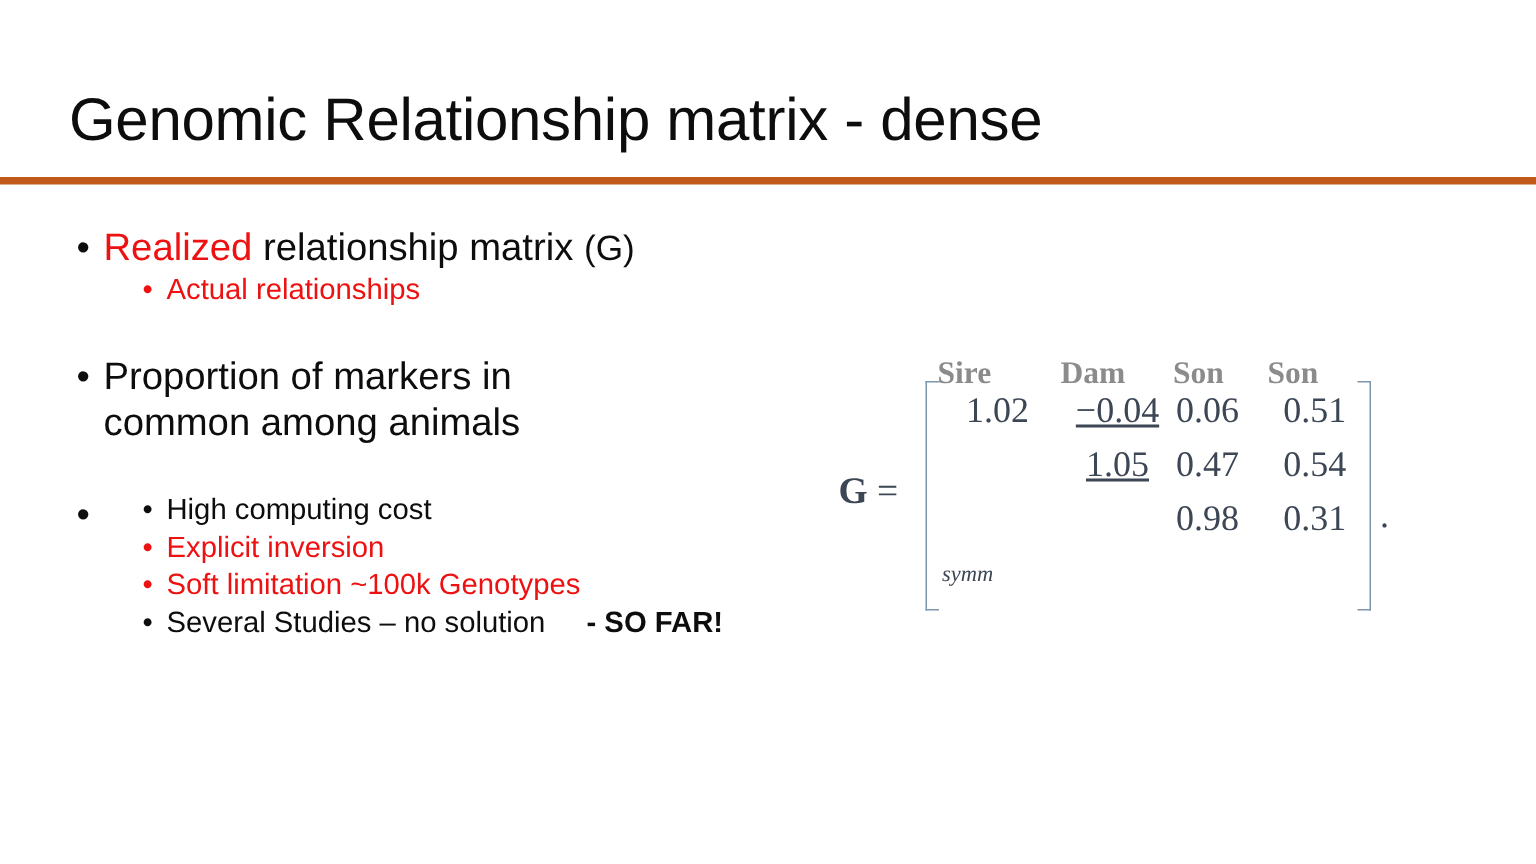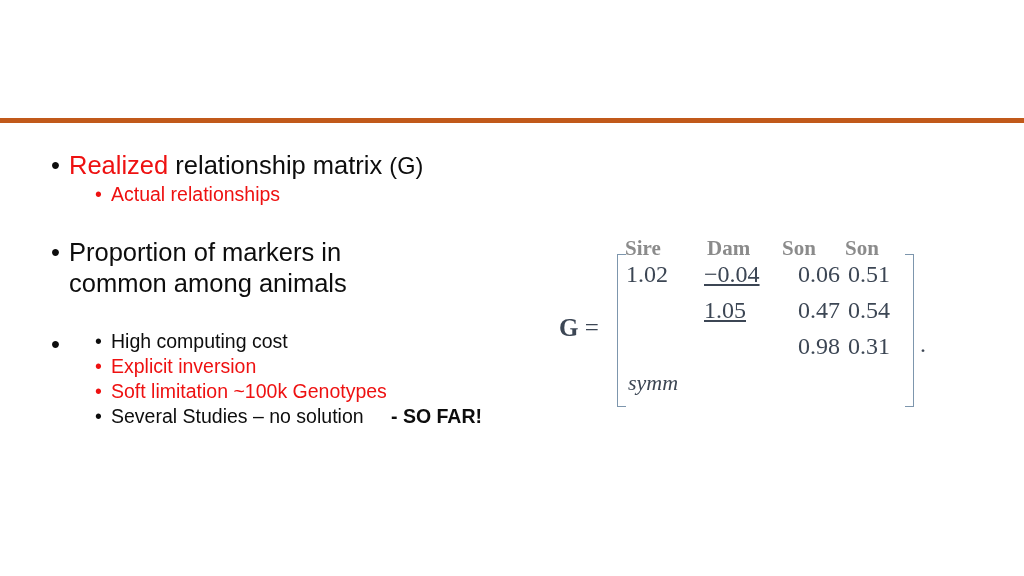--- a/index.html
+++ b/index.html
@@ -184,54 +184,55 @@
   .mrow-0 { top: 4px; }
   .mrow-1 { top: 40px; }
   .mrow-2 { top: 76px; }
   .mrow-3 { top: 113px; }
 
   .mcell {
     position: absolute;
     top: 0;
     font-size: 24px;
     line-height: 32px;
-    text-align: left;
+    text-align: center;
     white-space: nowrap;
     color: #3c4654;
   }
   .mcol-0 { left: 0px;   width: 78px; }
   .mcol-1 { left: 78px;  width: 82px; text-decoration: underline; }
-  .mcol-2 { left: 172px; width: 62px; }
+  .mcol-2 { left: 148px; width: 62px; }
   .mcol-3 { left: 222px; width: 57px; }
 
   .symm {
     position: absolute;
     left: 2px;
     top: 113px;
-    font-size: 22px;
+    font-size: 15px;
     line-height: 32px;
     font-style: italic;
     color: #3c4654;
     white-space: nowrap;
   }
 
   .matrix-period {
     position: absolute;
     left: 375px;
     top: 108px;
     font-size: 24px;
     line-height: 28px;
     color: #3c4654;
   }
 </style>
 </head>
 <body>
 
 <div class="slide">
 
+  <div class="title">Genomic Relationship matrix - dense</div>
   <div class="title-rule"></div>
 
   <div class="body-block">
 
     <div class="bullet lvl1">
       <span class="dot">•</span><span class="red">Realized</span><span class="black"> relationship matrix </span><span class="black sm">(G)</span>
     </div>
 
     <div class="bullet lvl2">
       <span class="dot red">•</span><span class="red">Actual relationships</span>

